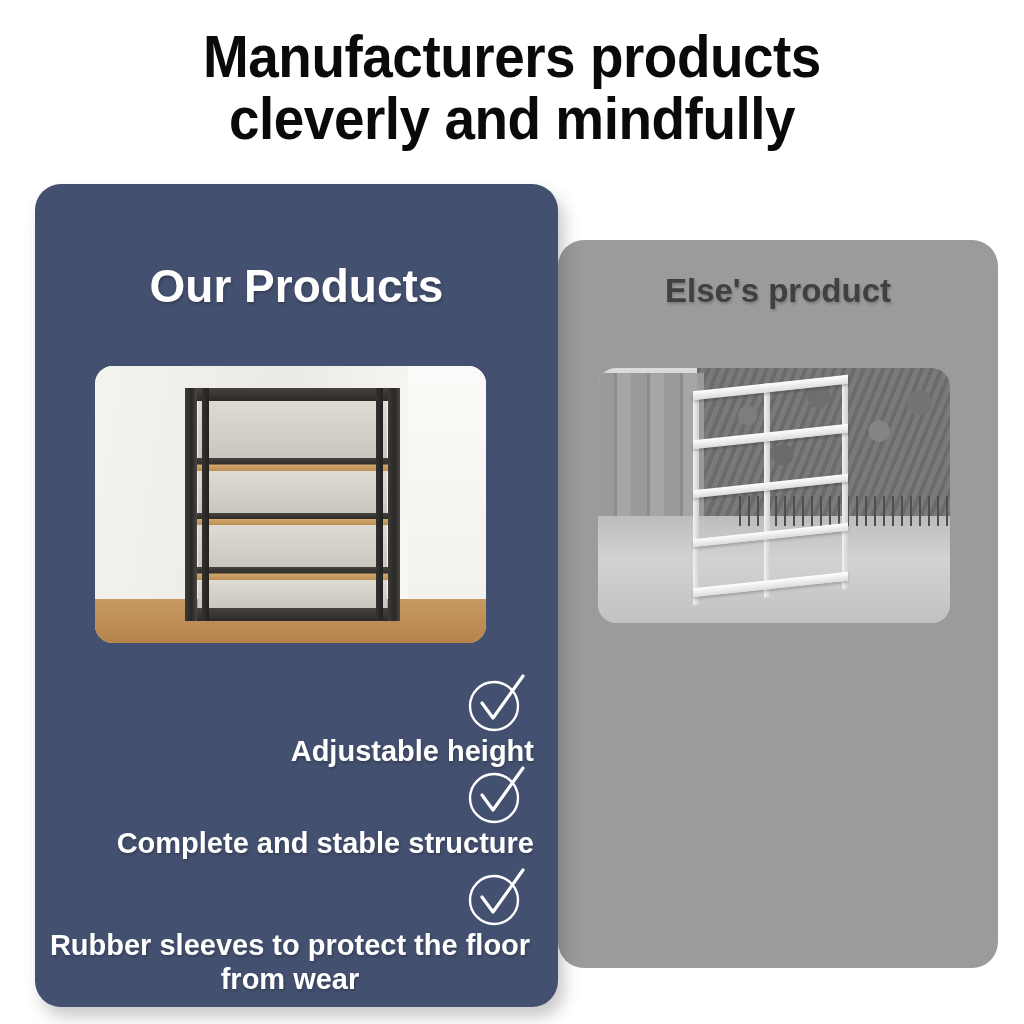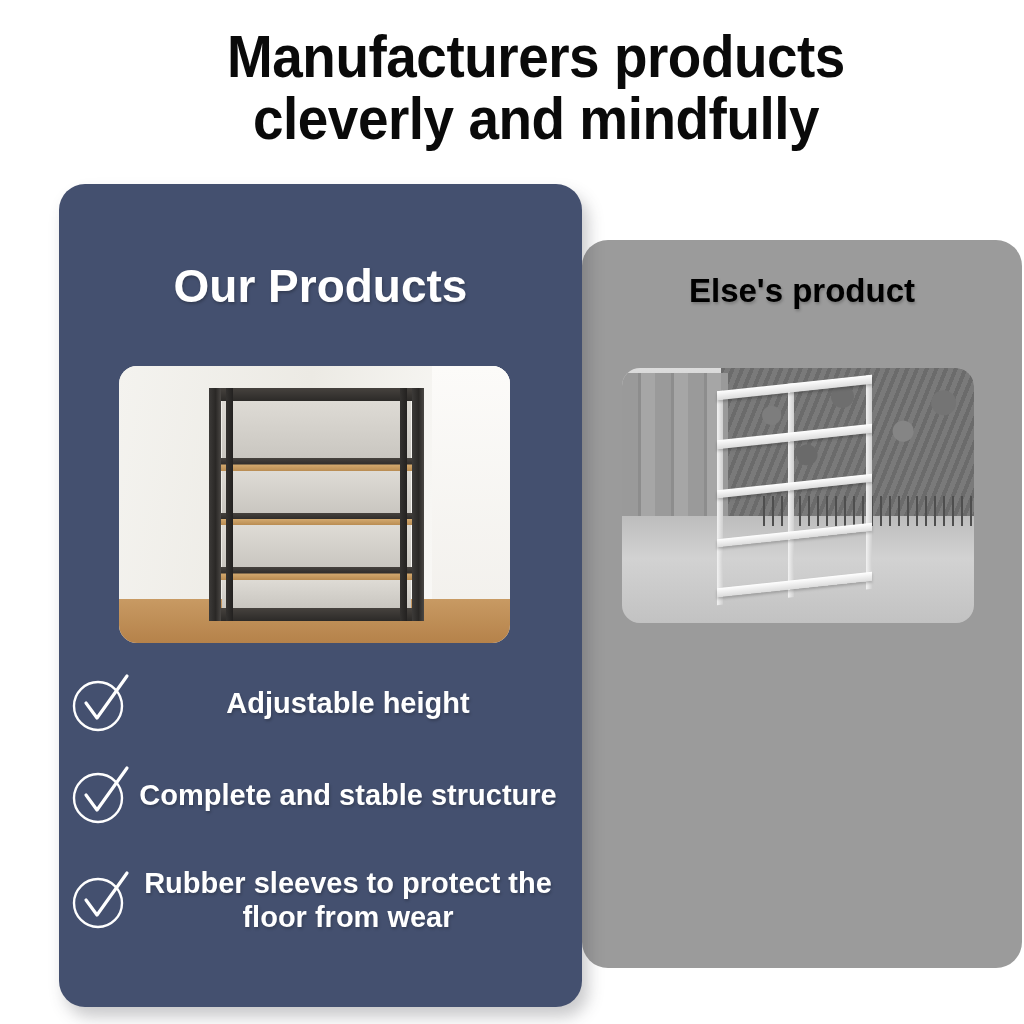--- a/index.html
+++ b/index.html
@@ -3,21 +3,21 @@
 <meta charset="utf-8">
 <style>
   html,body{margin:0;padding:0;}
   body{
     width:1024px;height:1024px;
     background:#ffffff;
     font-family:"Liberation Sans", sans-serif;
     overflow:hidden;
     position:relative;
   }
-  .stage{position:absolute;left:0;top:0;width:968px;height:1024px;margin-left:24px;}
+  .stage{position:absolute;left:0;top:0;width:968px;height:1024px;}
 
   
   .title{
     position:absolute;left:0;top:26px;width:1024px;
     text-align:center;
     color:#0a0a0a;
     font-weight:700;
     font-size:59px;
     line-height:62px;
     letter-spacing:-0.5px;
@@ -48,21 +48,21 @@
 
   
   .head-left{
     position:absolute;left:0;top:75px;width:523px;
     text-align:center;color:#ffffff;
     font-size:46px;font-weight:700;letter-spacing:0px;
     text-shadow:1px 2px 3px rgba(0,0,0,0.25);
   }
   .head-right{
     position:absolute;left:0;top:32px;width:440px;
-    text-align:center;color:#000000;
+    text-align:center;color:#404040;
     font-size:33px;font-weight:700;
     text-shadow:1px 2px 3px rgba(0,0,0,0.22);
   }
 
   
   .photo-left{
     position:absolute;left:60px;top:182px;
     width:391px;height:277px;
     border-radius:18px;overflow:hidden;
     background:#efeee9;
@@ -144,21 +144,21 @@
     z-index:5;
     display:flex;align-items:center;justify-content:center;
     box-shadow:0 2px 6px rgba(0,0,0,0.12);
   }
   .vs span{
     color:#111111;font-size:47px;font-weight:700;
     letter-spacing:-1px;transform:scaleX(0.95);
   }
 
   
-  .feat{position:absolute;display:flex;align-items:center;}
+  .feat{position:absolute;display:flex;align-items:flex-end;flex-direction:column;}
   .feat-l{left:46px;width:488px;}
 
   .ic{flex:0 0 auto;position:relative;}
   .ic-check{width:62px;height:62px;margin-right:6px;}
 
   .txt{flex:1 1 auto;text-align:center;color:#ffffff;font-weight:700;}
   .txt-l{font-size:29px;line-height:34px;text-shadow:1px 2px 3px rgba(0,0,0,0.22);}
 
   .l-row1{top:672px;}
   .l-row2{top:764px;}

